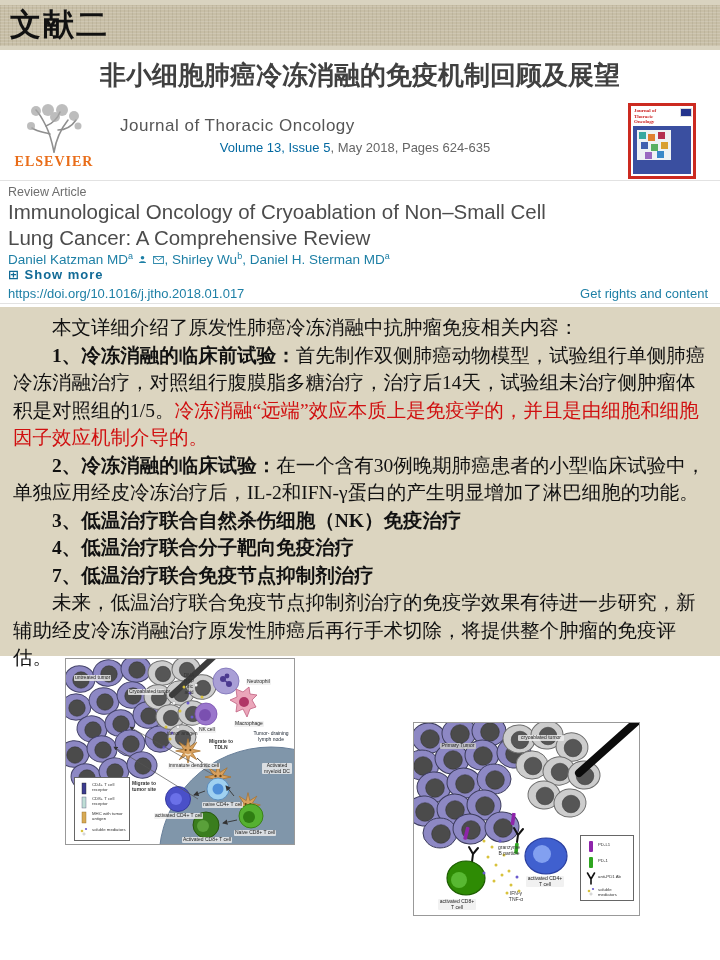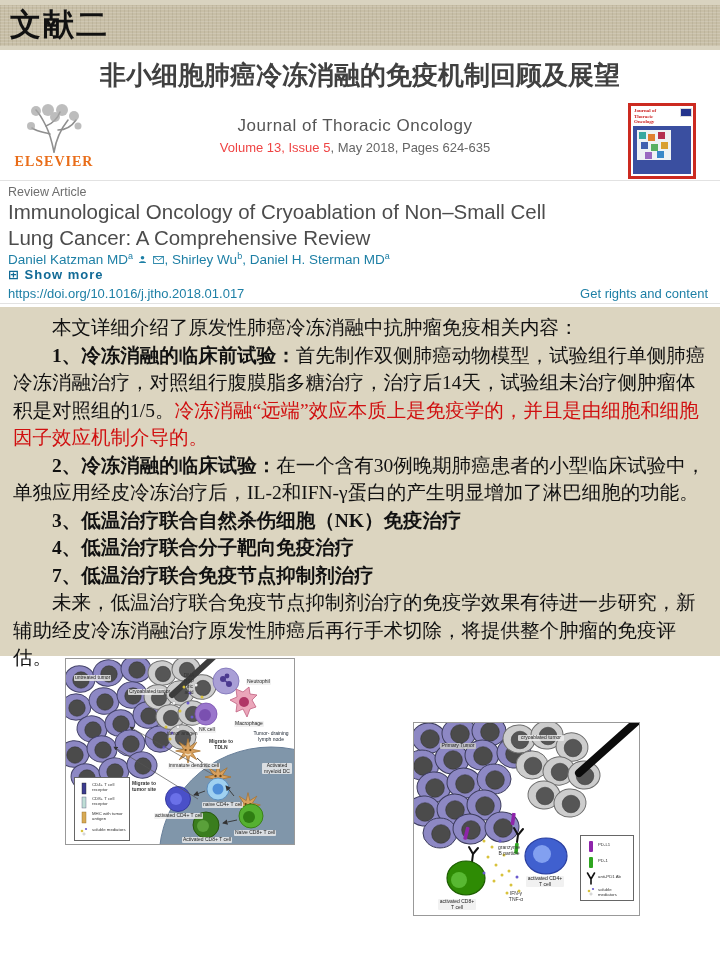--- a/index.html
+++ b/index.html
@@ -16,24 +16,24 @@
     font-size:31px;font-weight:600;color:#111;letter-spacing:2px;}
 
   .subtitle{position:absolute;top:58px;left:0;width:720px;text-align:center;
     font-family:"Liberation Serif","DejaVu Serif",serif;font-size:26px;font-weight:bold;color:#404040;}
 
   
   .elsevier{position:absolute;left:6px;top:104px;width:96px;text-align:center;}
   .elsevier .tree{display:block;margin:0 auto;}
   .elsevier .pub-name{font-family:"Liberation Serif","DejaVu Serif",serif;font-size:14px;font-weight:bold;
     color:#e96d19;letter-spacing:1px;}
-  .jname{position:absolute;left:120px;right:130px;top:116px;text-align:center;
+  .jname{position:absolute;left:120px;right:130px;top:116px;
     font-size:17px;color:#555;letter-spacing:.5px;}
   .jissue{position:absolute;left:120px;right:130px;top:140px;text-align:center;font-size:13px;color:#666;}
-  .jissue .link{color:#ef4444;}
+  .jissue .link{color:#0369a1;}
   .cover{position:absolute;left:628px;top:103px;width:62px;height:70px;border:3px solid #cc2a20;background:#fff;}
   .cover .cov-txt{font-family:"Liberation Serif","DejaVu Serif",serif;font-size:5px;line-height:5.5px;
     color:#c22;font-weight:bold;padding:2px 0 0 3px;}
   .cover .cov-flag{position:absolute;right:2px;top:3px;width:10px;height:7px;background:#24348c;
     box-shadow:0 0 0 1px #ddd;}
   .cover .cov-body{position:absolute;left:2px;right:2px;top:20px;bottom:2px;background:#3a4fa0;}
   .cover .cov-inset{position:absolute;left:4px;top:4px;width:34px;height:30px;background:#eef2f4;}
   .cover .sq{position:absolute;width:7px;height:7px;}
 
   .rule{position:absolute;left:0;width:720px;height:1px;background:#e2e2e2;}

